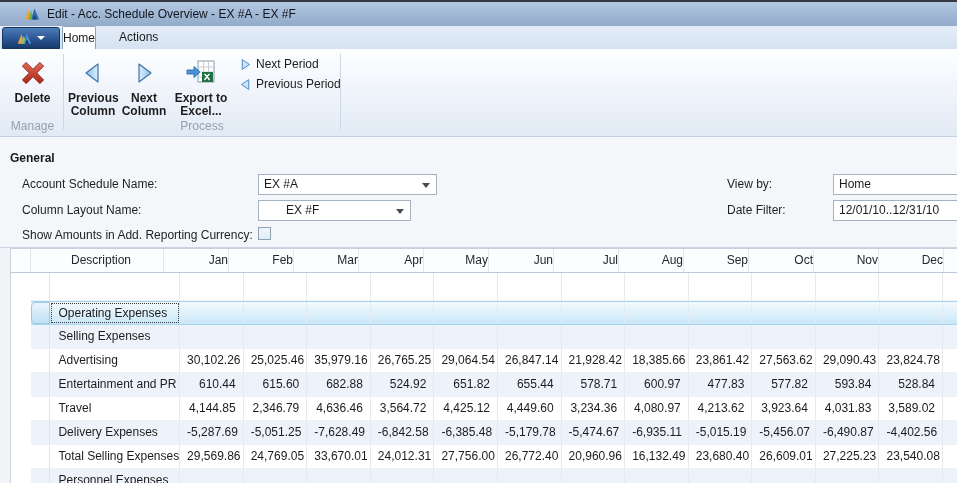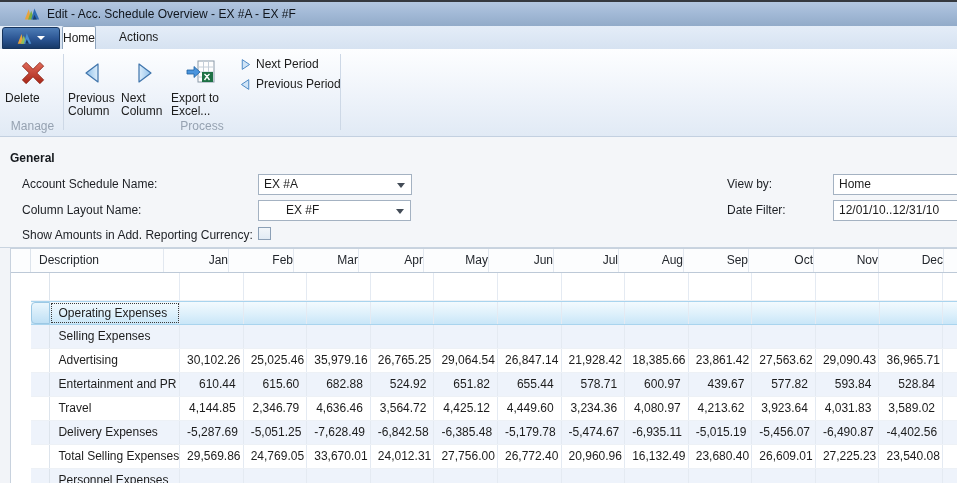--- a/index.html
+++ b/index.html
@@ -27,22 +27,22 @@
   .tab { position:absolute; top:0; height:23px; line-height:23px; padding:0 0; cursor:pointer; }
   .tab.active { left:62px; background:#fdfeff; border:1px solid #8ea4bd; border-bottom:none;
     border-radius:2px 2px 0 0; }
   .tab.inactive { left:119px; }
 
   
   .ribbon { position:absolute; top:49px; left:0; right:0; height:88px;
     background:linear-gradient(#fdfeff 0%, #eef3fa 55%, #e1eaf5 100%);
     border-bottom:1px solid #c3d0e0; }
   .rb-sep { position:absolute; top:5px; width:1px; height:76px; background:#cdd8e6; }
-  .btn-large { position:absolute; top:4px; height:76px; cursor:pointer;
-    border:1px solid transparent; border-radius:2px; }
+  .btn-large { position:absolute; top:4px; height:76px; text-align:center; cursor:pointer;
+    border:1px solid transparent; border-radius:2px;font-weight:bold; }
   .btn-large .icon-box { height:38px; display:flex; align-items:center; justify-content:center; }
   .btn-large .lbl { line-height:13px; }
   .btn-small { position:absolute; height:18px; display:flex; align-items:center; gap:4px;
     cursor:pointer; padding:0 3px; }
   .group-label { position:absolute; bottom:3px; color:#96a2b1; text-align:center; }
 
   
   .general { position:absolute; top:137px; left:0; right:0; height:111px;
     background:#f4f6f9; border-bottom:1px solid #c9d4e0; }
   .gen-title { position:absolute; left:10px; top:14px; font-weight:bold; color:#14181d; }
@@ -54,21 +54,21 @@
     border-top:5px solid #434c57; }
   .checkbox { position:absolute; width:13px; height:13px; border:1px solid #8ca0b6;
     background:linear-gradient(#f2f6fa,#e2ebf4); cursor:pointer; }
 
   
   .grid { position:absolute; top:248px; left:10px; width:947px; bottom:-14px;
     background:#fff; border-top:1px solid #c8d2de; border-left:1px solid #c8d2de; }
   .grid-header { display:flex; height:24px; background:#fcfdfe;
     border-bottom:1px solid #bdc9d7; }
   .hcell { border-right:1px solid #e2e8f0; line-height:23px; white-space:nowrap;
-    overflow:hidden; color:#23272d; }
+    overflow:hidden; color:#23272d;text-align:center; }
   .row { display:flex; height:24px; background:#fff; border-bottom:1px solid #edf1f6;margin-left:20px; }
   .row.empty { height:28px; }
   .row.alt { background:#eef3fb; }
   .row.selected { background:linear-gradient(#f3fafe 0%, #ddf0fb 55%, #c9e6f8 100%);
     border-top:1px solid #a9d4ee; border-bottom:1px solid #a9d4ee; height:24px; }
   .cell { border-right:1px solid #e4eaf2; line-height:23px; padding:0 7px;
     white-space:nowrap; overflow:hidden; }
   .c-sel { width:20px; padding:0; border-right:1px solid #dde4ec; }
   .row.selected .c-sel { background:linear-gradient(#eaf6fd,#bfe0f5);
     border:1px solid #9cc8e4; border-radius:4px 0 0 4px; }
@@ -185,21 +185,21 @@
     <div class="rb-sep" style="left:340px;"></div>
 
     <div class="group-label" style="left:4px; width:57px;">Manage</div>
     <div class="group-label" style="left:67px; width:270px;">Process</div>
   </div>
 
   <div class="general">
     <div class="gen-title">General</div>
 
     <div class="gen-label" style="left:22px; top:37px;">Account Schedule Name:</div>
-    <div class="combo" style="left:258px; top:37px; width:154px;">
+    <div class="combo" style="left:258px; top:37px; width:179px;">
       <span>EX #A</span>
       <span class="arr"></span>
     </div>
 
     <div class="gen-label" style="left:22px; top:63px;">Column Layout Name:</div>
     <div class="combo" style="left:258px; top:63px; width:153px;padding-left:27px;">
       <span>EX #F</span>
       <span class="arr"></span>
     </div>
 
@@ -294,35 +294,35 @@
           <div class="cell c-num">25,025.46</div>
           <div class="cell c-num">35,979.16</div>
           <div class="cell c-num">26,765.25</div>
           <div class="cell c-num">29,064.54</div>
           <div class="cell c-num">26,847.14</div>
           <div class="cell c-num">21,928.42</div>
           <div class="cell c-num">18,385.66</div>
           <div class="cell c-num">23,861.42</div>
           <div class="cell c-num">27,563.62</div>
           <div class="cell c-num">29,090.43</div>
-          <div class="cell c-num">36,965.71</div>
+          <div class="cell c-num">23,824.78</div>
           <div class="cell c-fill"></div>
         </div>
         <div class="row alt">
           <div class="cell c-sel"></div>
           <div class="cell c-desc">Entertainment and PR</div>
           <div class="cell c-num">610.44</div>
           <div class="cell c-num">615.60</div>
           <div class="cell c-num">682.88</div>
           <div class="cell c-num">524.92</div>
           <div class="cell c-num">651.82</div>
           <div class="cell c-num">655.44</div>
           <div class="cell c-num">578.71</div>
           <div class="cell c-num">600.97</div>
-          <div class="cell c-num">439.67</div>
+          <div class="cell c-num">477.83</div>
           <div class="cell c-num">577.82</div>
           <div class="cell c-num">593.84</div>
           <div class="cell c-num">528.84</div>
           <div class="cell c-fill"></div>
         </div>
         <div class="row">
           <div class="cell c-sel"></div>
           <div class="cell c-desc">Travel</div>
           <div class="cell c-num">4,144.85</div>
           <div class="cell c-num">2,346.79</div>

